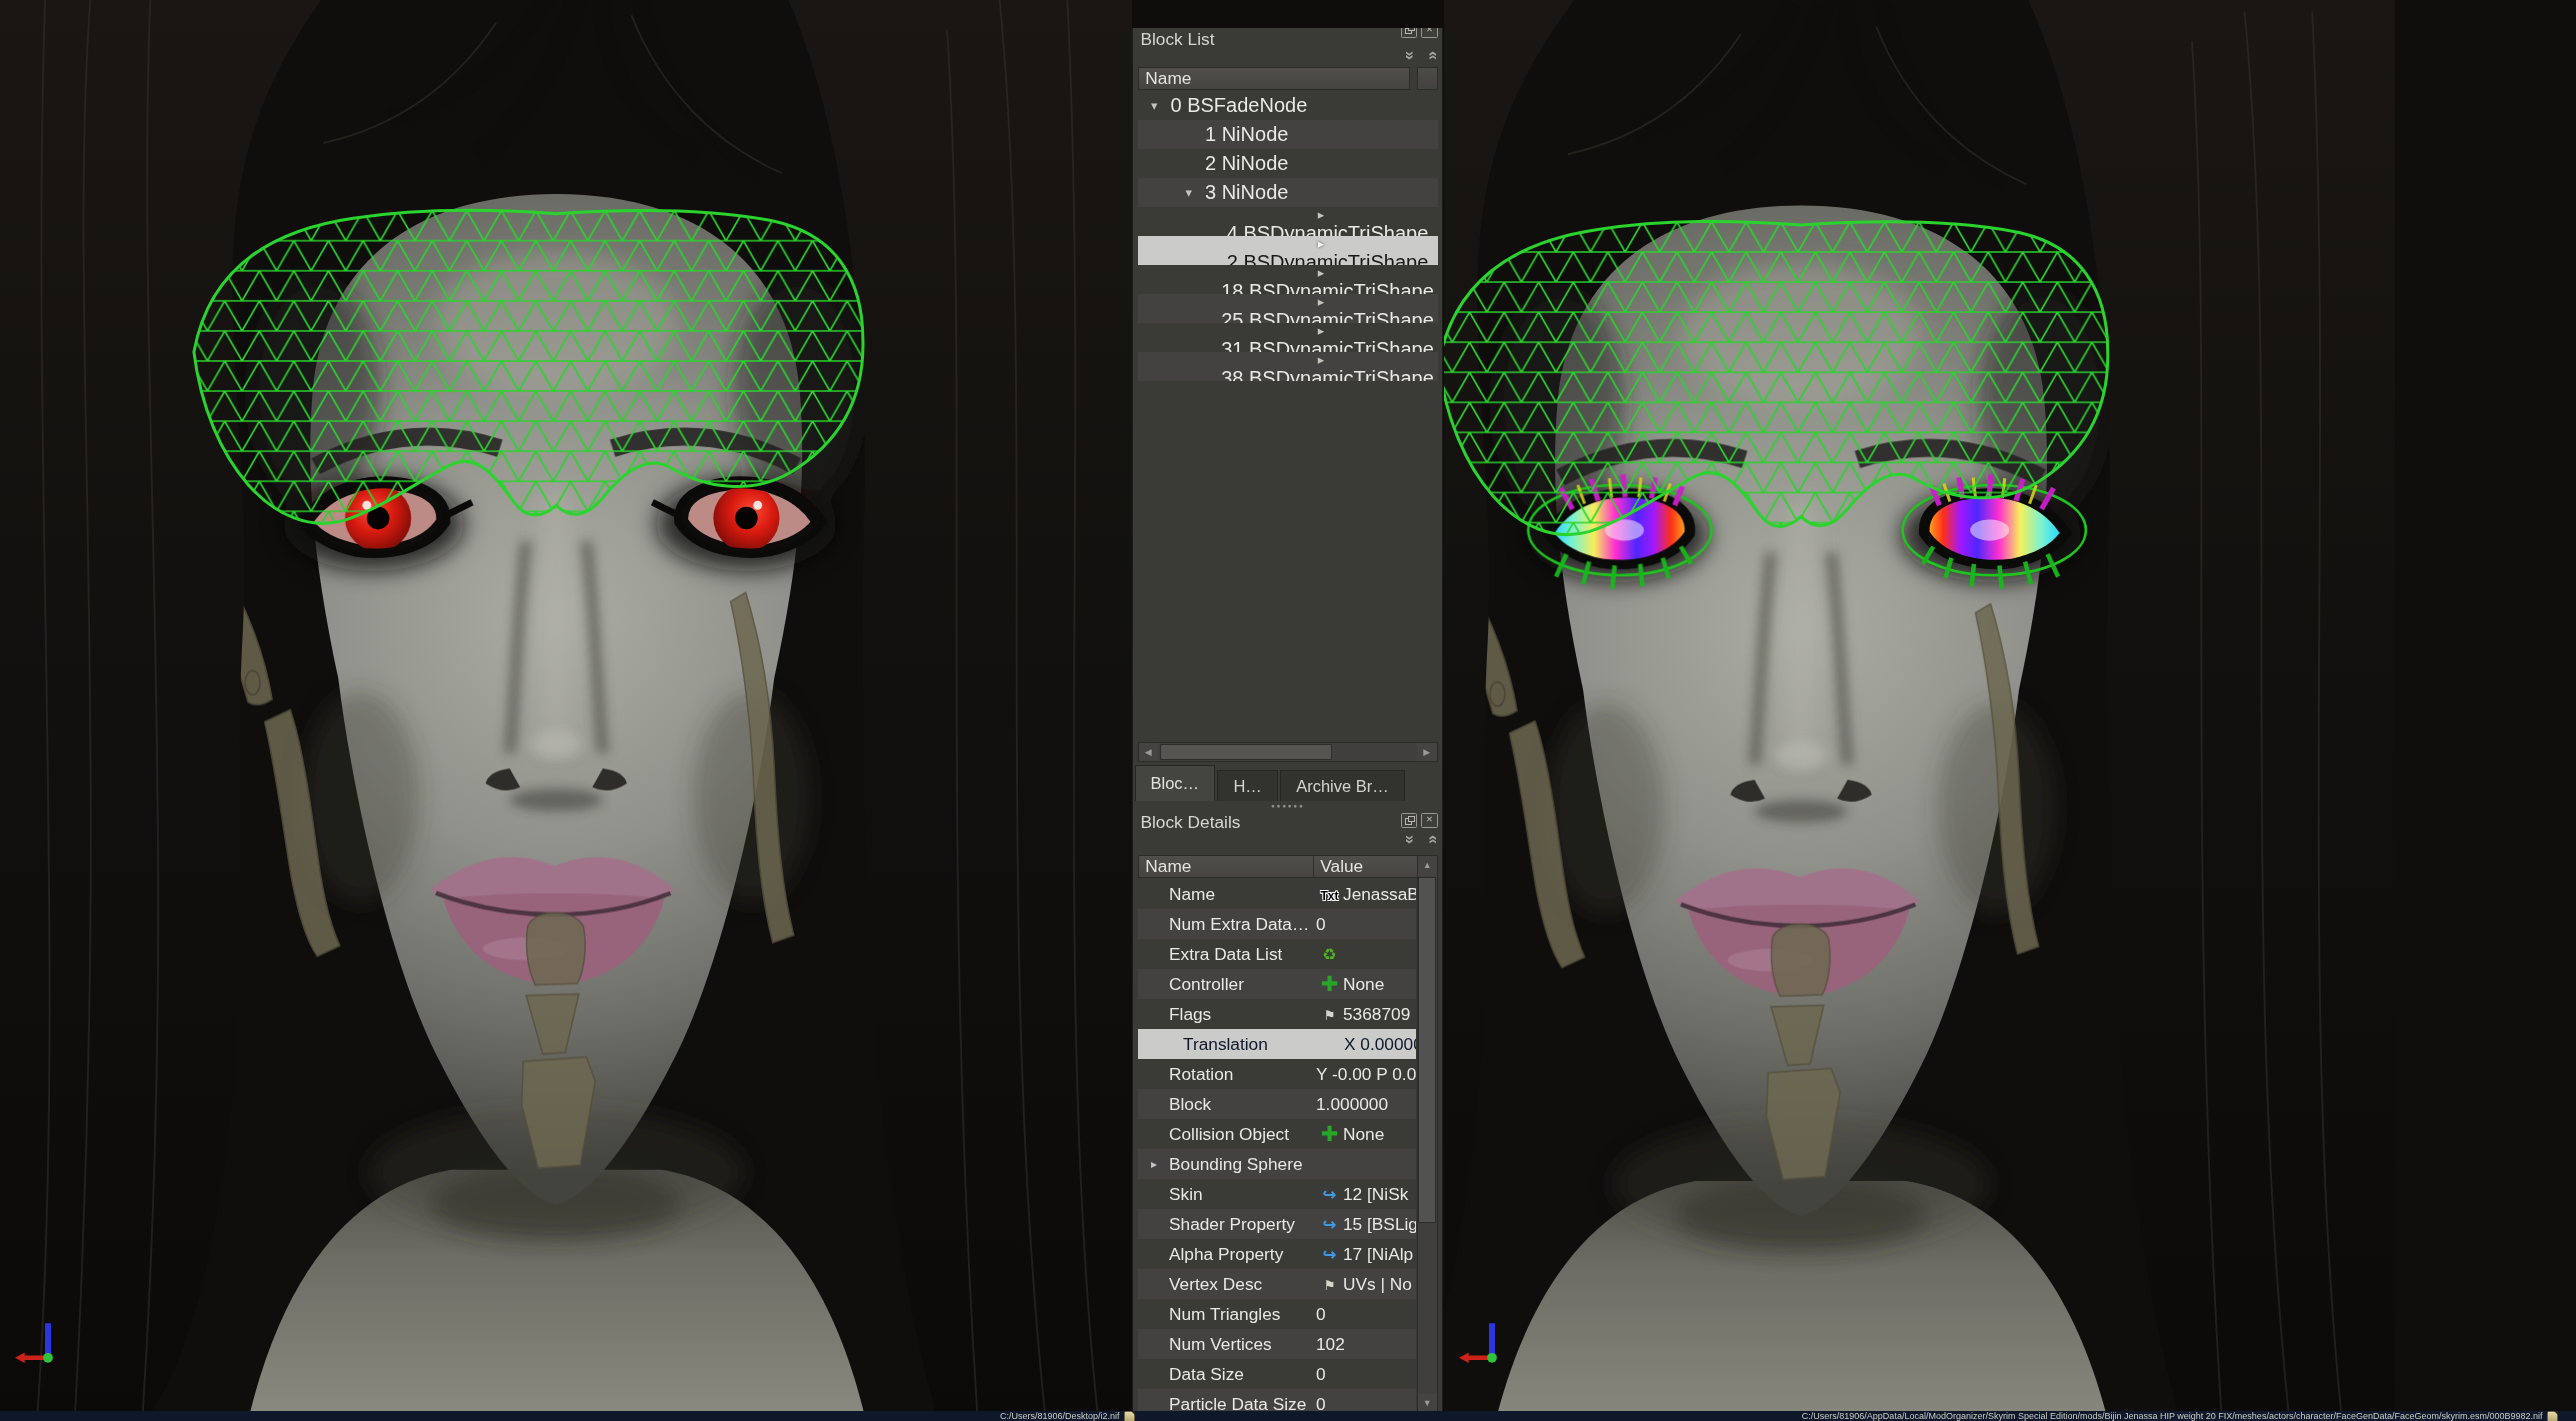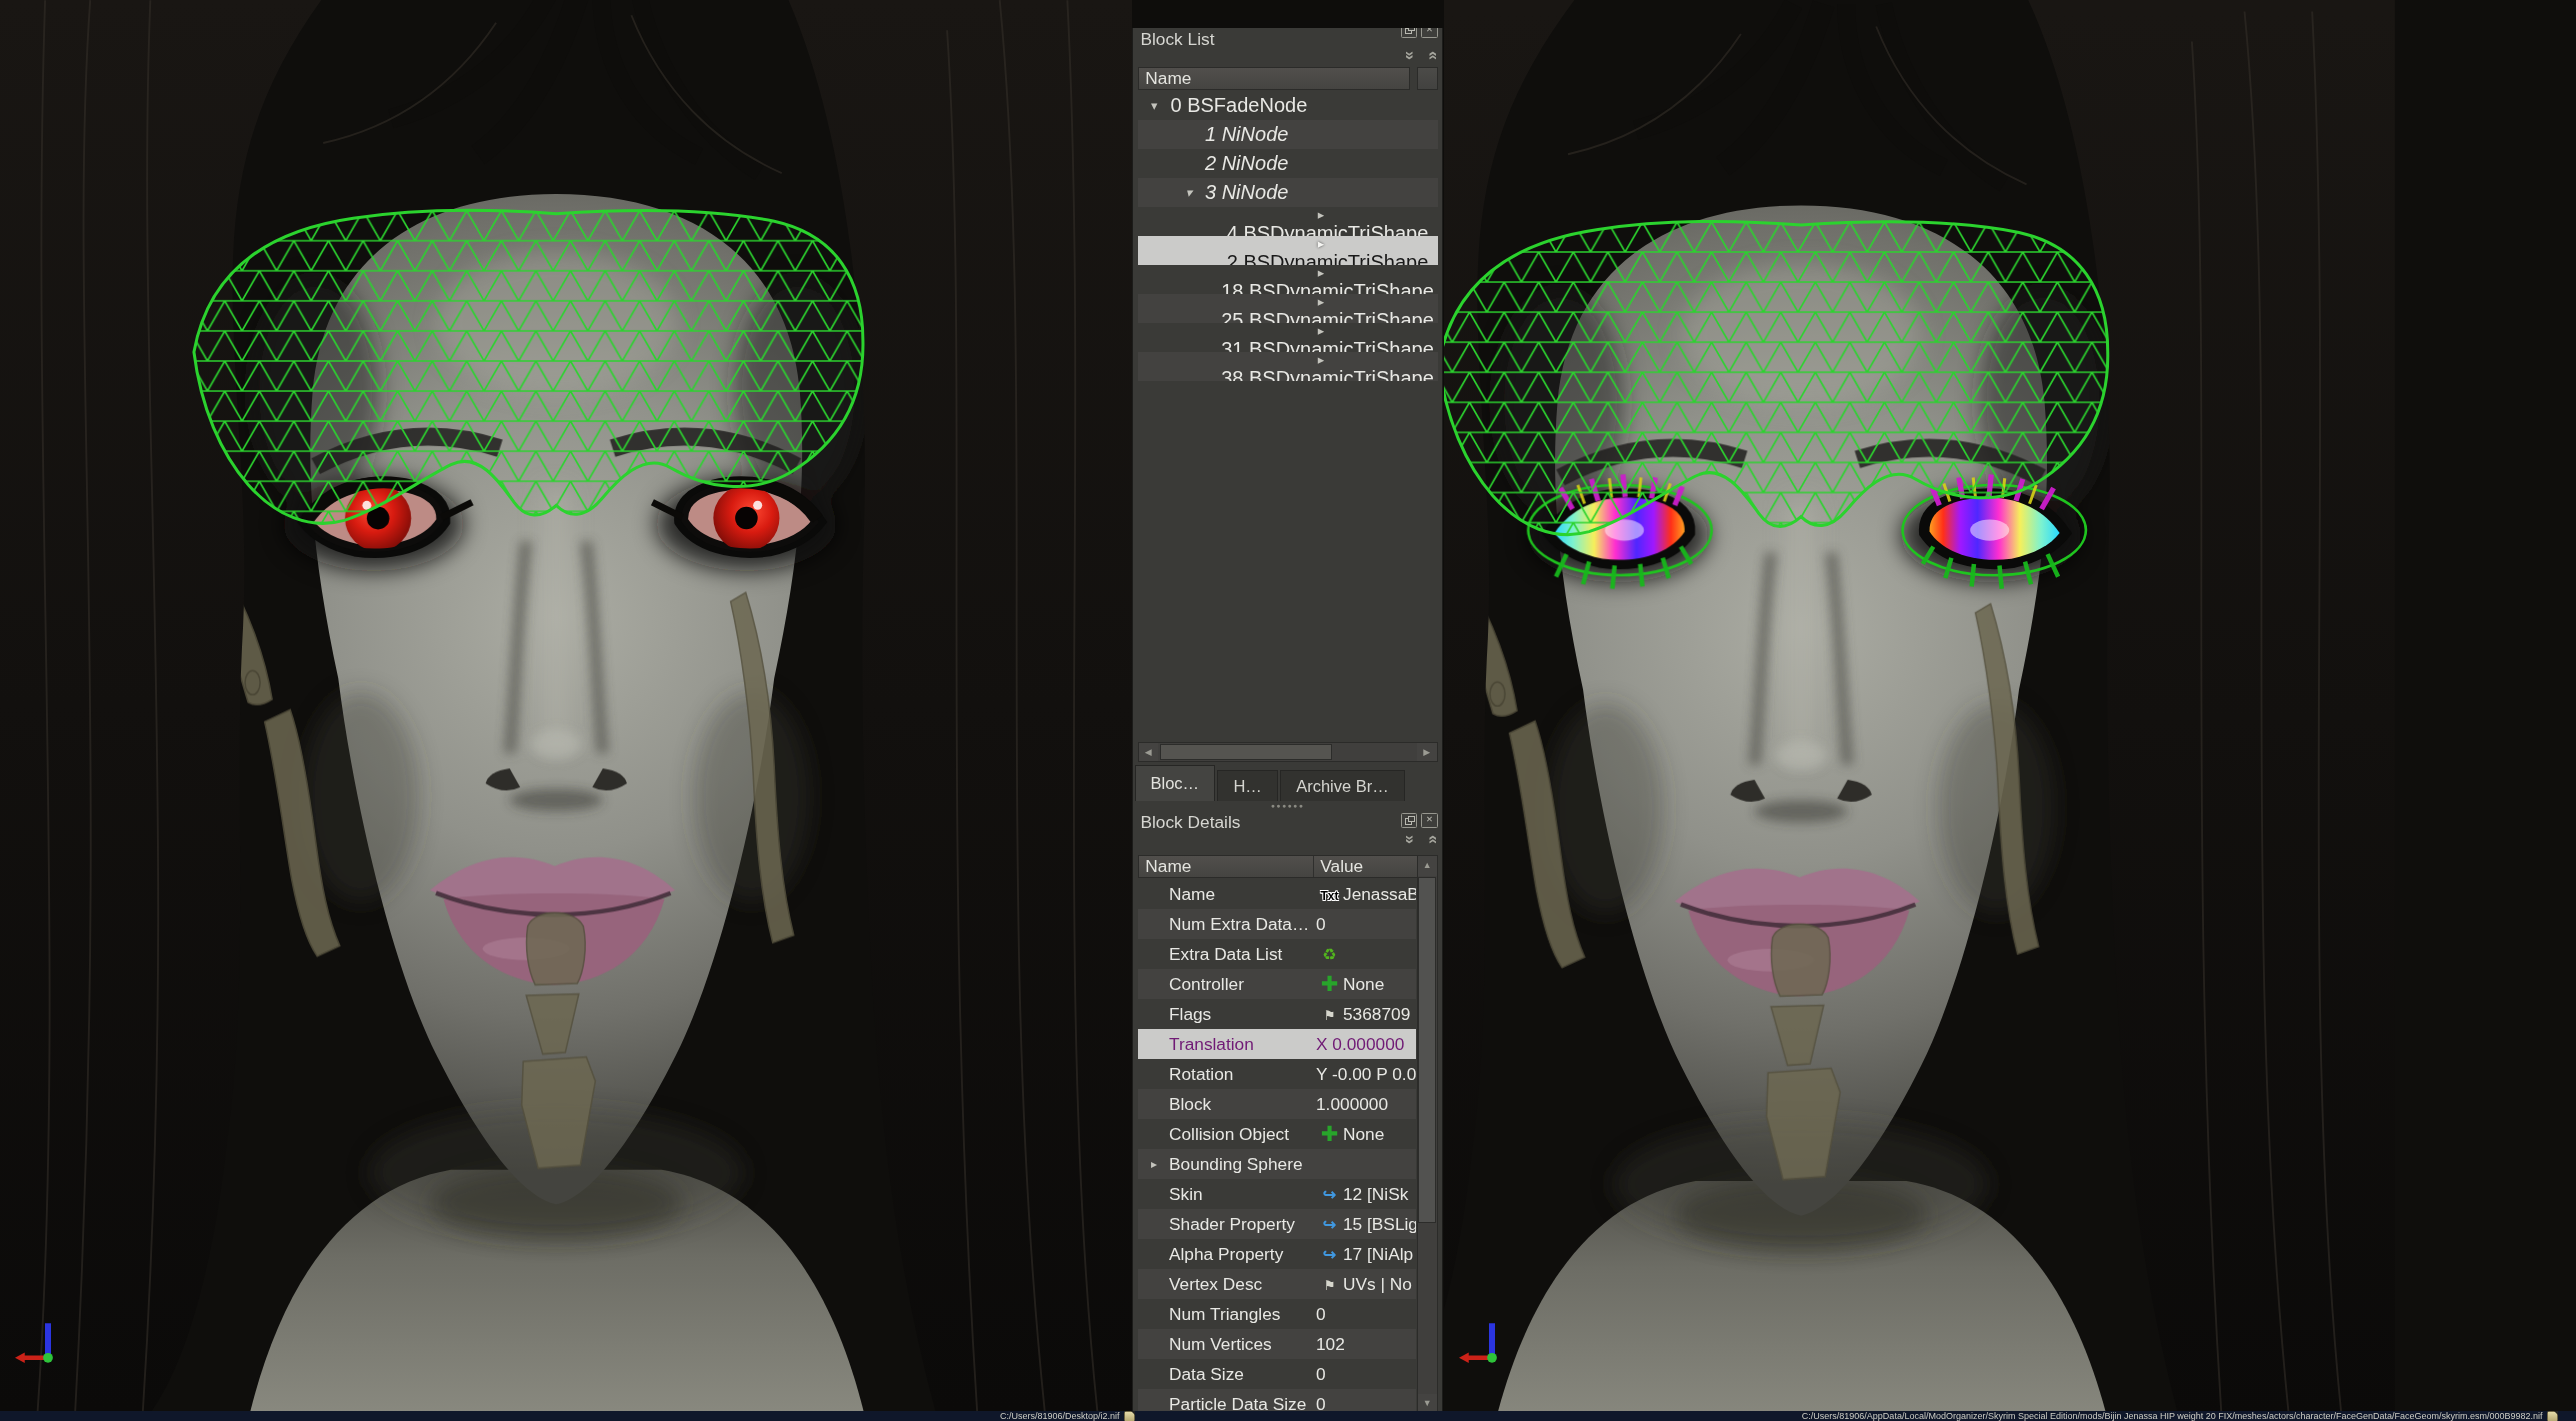--- a/index.html
+++ b/index.html
@@ -45,21 +45,21 @@
 
   
   .bl-rows{position:absolute;left:4.5px;right:4.5px;top:63px;}
   .trow{display:flex;align-items:center;height:29px;font-size:20px;color:#e8e8e4;white-space:nowrap;overflow:hidden;}
   .trow.alt{background:#434240;}
   .trow.selected{background:#cbcbc9;color:#191919;}
   .expander{width:19.5px;flex:none;text-align:left;font-size:12.8px;color:#c4c4bd;}
   .exp-open .expander::before{content:"▾";}
   .exp-closed .expander::before{content:"▸";}
   .trow.selected .expander{color:#f5f5f2;text-shadow:0 0 2.3px #333;}
-  .lvl0{padding-left:13.5px;} .lvl1{padding-left:48px;font-style:italic;} .lvl2{padding-left:80px;flex-direction:column;}
+  .lvl0{padding-left:13.5px;} .lvl1{padding-left:48px;} .lvl2{padding-left:80px;flex-direction:column;}
 
   
   .hsb{position:absolute;left:4.5px;right:4.5px;height:19.5px;background:#403f3d;border:0.8px solid #2b2b29;box-sizing:border-box;}
   .hsb .sbtn{position:absolute;top:0;width:19.5px;height:18px;background:#444341;color:#9b9b93;font-size:9px;
              line-height:18px;text-align:center;}
   .hsb .sbtn-l{left:0;} .hsb .sbtn-r{right:0;}
   .hsb .thumb{position:absolute;top:0.8px;height:16.5px;background:#555450;border:0.8px solid #2c2c2a;box-sizing:border-box;}
   .hsb-bl{top:714px;} .hsb-bl .thumb{left:21px;width:58%;}
   .hsb-bd{bottom:0;}  .hsb-bd .thumb{left:21px;width:30%;}
 
@@ -75,21 +75,21 @@
        border:0.8px solid #262624;border-bottom:none;text-align:center;white-space:nowrap;}
   .tab.active{background:#444441;height:35px;line-height:35px;color:#e2e2dd;}
 
   .splitbar{position:absolute;left:0;right:0;top:773px;height:10.5px;text-align:center;color:#8a8a82;
             font-size:6.8px;letter-spacing:1.5px;line-height:9px;}
 
   
   .bd-rows{position:absolute;left:4.5px;right:25.6px;top:68px;}
   .drow{display:flex;align-items:center;height:30px;font-size:17.3px;color:#e8e8e4;white-space:nowrap;overflow:hidden;}
   .drow.alt{background:#434240;}
-  .drow.selected{background:#cbcbc9;color:#701a75;}
+  .drow.selected{background:#cbcbc9;color:#0f172a;gap:14px;}
   .dexp{width:18px;flex:none;margin-left:13.5px;font-size:12px;color:#c4c4bd;}
   .exp-closed .dexp::before{content:"▸";}
   .dname{width:147px;flex:none;overflow:hidden;}
   .dval{flex:1;display:flex;align-items:center;overflow:hidden;}
   .vicon{width:0;flex:none;text-align:center;font-style:normal;overflow:visible;}
   .icon-txt .vicon,.icon-refresh .vicon,.icon-plus .vicon,.icon-flag .vicon,.icon-link .vicon{width:27px;}
   .icon-txt .vicon::before{content:"Txt";font-size:12px;font-weight:bold;color:#000;
       text-shadow:-0.8px -0.8px 0 #fff,0.8px -0.8px 0 #fff,-0.8px 0.8px 0 #fff,0.8px 0.8px 0 #fff,0 0.8px 0 #fff,0 -0.8px 0 #fff;}
   .icon-refresh .vicon::before{content:"♻";font-size:16px;color:#52b41e;}
   .icon-plus .vicon::before{content:"✚";font-size:21px;color:#28a42b;}

